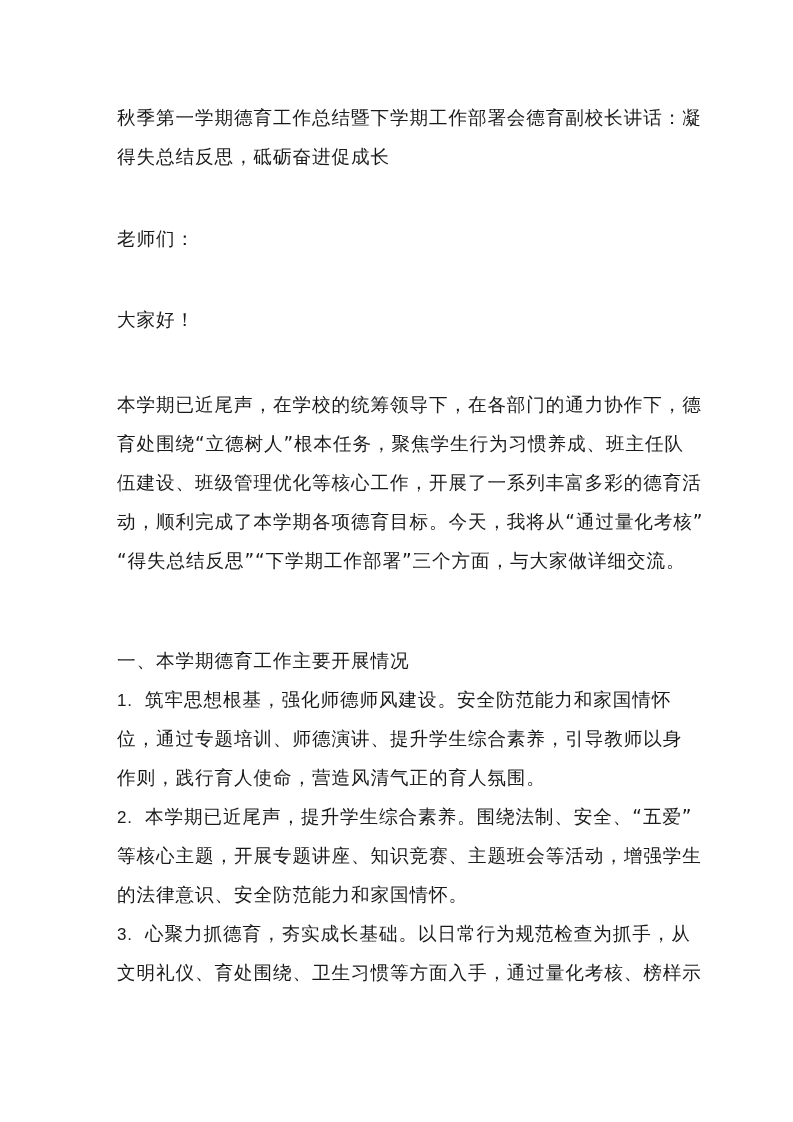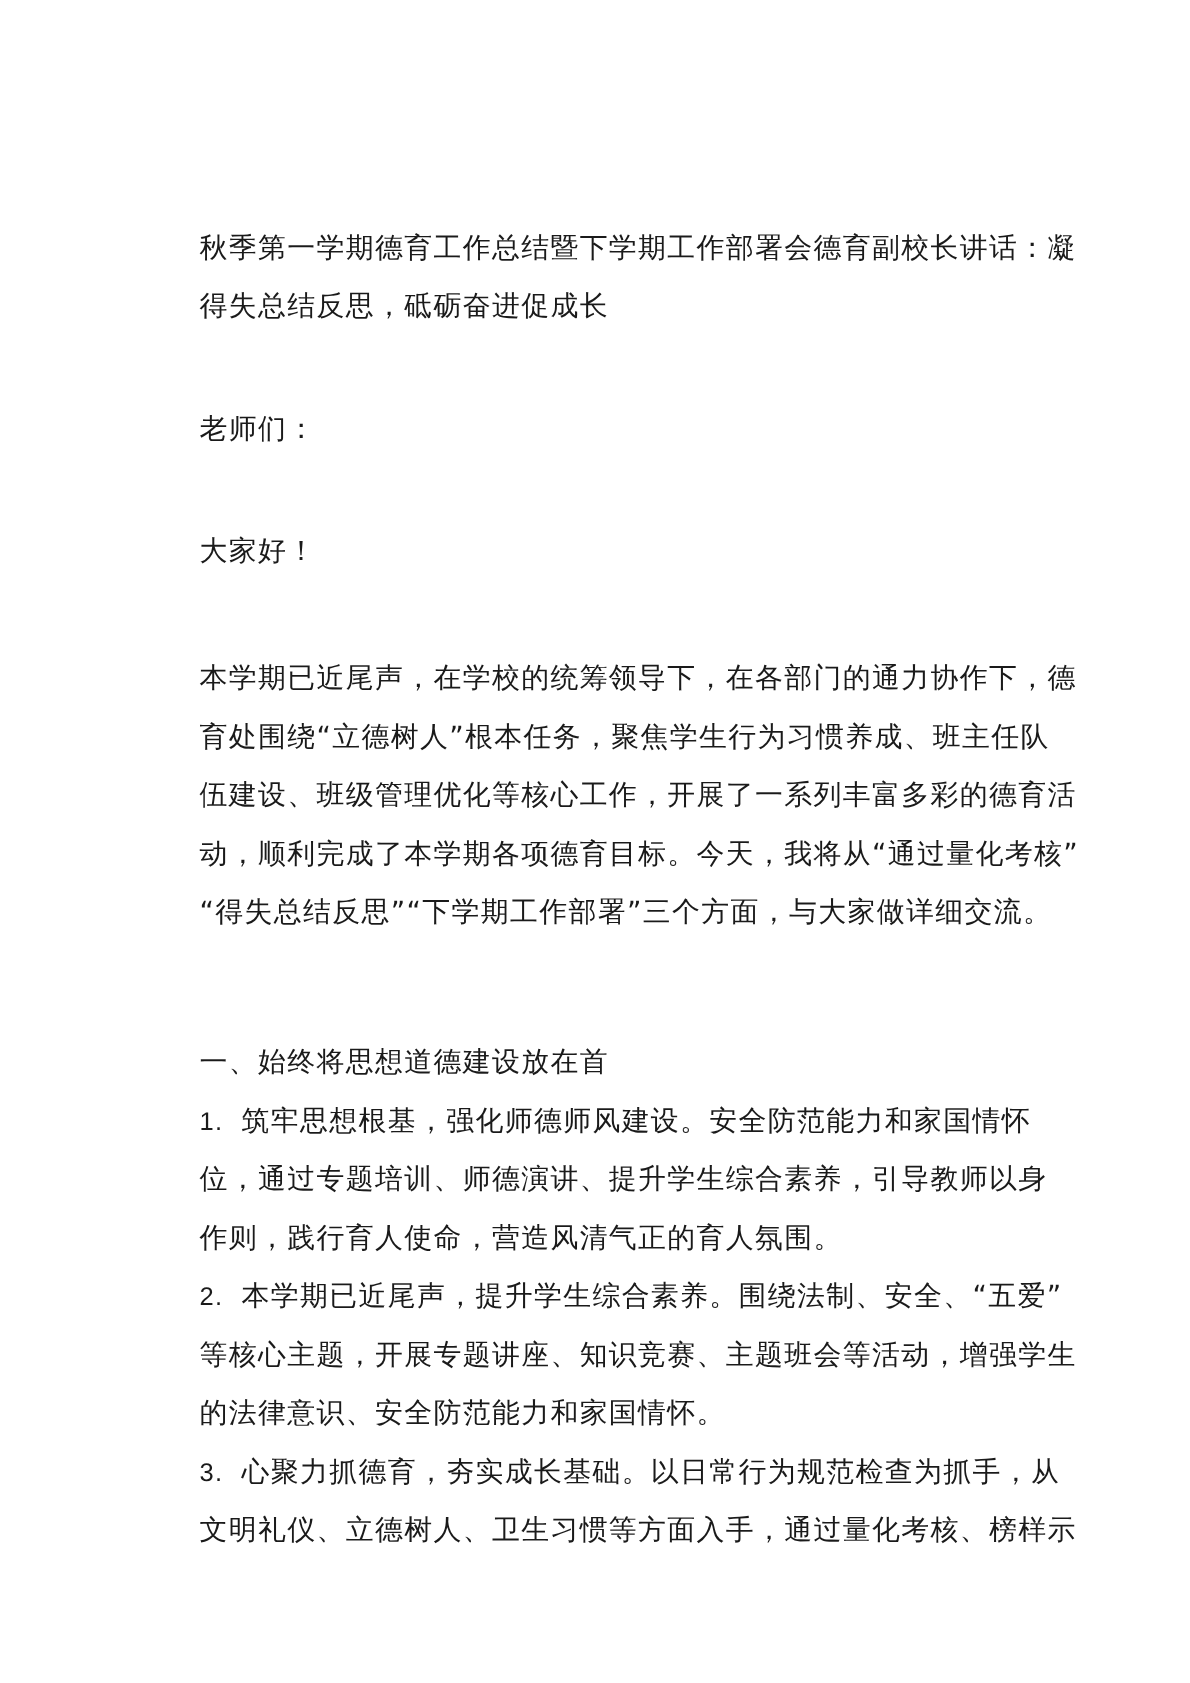--- a/index.html
+++ b/index.html
@@ -1,49 +1,49 @@
 <!DOCTYPE html>
 <html><head>
 <meta charset="utf-8">
 <style>
   html, body { margin: 0; padding: 0; background: #ffffff; }
   body { width: 793px; height: 1122px; position: relative; overflow: hidden;
          font-family: "DejaVu Sans", "Liberation Sans", sans-serif; color: #1a1a1a; }
   .page { position: absolute; left: 117px; top: 0; width: 570px; }
-  .line { position: absolute; left: 16px; white-space: nowrap; font-size: 18.6px; line-height: 22px;
-          letter-spacing: 0.9px; margin-top: 48px; }
+  .line { position: absolute; left: 0; white-space: nowrap; font-size: 18.6px; line-height: 22px;
+          letter-spacing: 0.9px; }
   .num { display: inline-block; width: 28px; font-family: "Liberation Sans", sans-serif; font-size: 17px; }
 </style>
 </head>
 <body>
 
 <div class="page">
   <div class="line" style="top:107px">秋季第一学期德育工作总结暨下学期工作部署会德育副校长讲话：凝</div>
   <div class="line" style="top:146px">得失总结反思，砥砺奋进促成长</div>
 
   <div class="line" style="top:228px">老师们：</div>
   <div class="line" style="top:309px">大家好！</div>
 
   <div class="line" style="top:394px">本学期已近尾声，在学校的统筹领导下，在各部门的通力协作下，德</div>
   <div class="line" style="top:433px">育处围绕“立德树人”根本任务，聚焦学生行为习惯养成、班主任队</div>
   <div class="line" style="top:472px">伍建设、班级管理优化等核心工作，开展了一系列丰富多彩的德育活</div>
   <div class="line" style="top:511px">动，顺利完成了本学期各项德育目标。今天，我将从“通过量化考核”</div>
   <div class="line" style="top:550px">“得失总结反思”“下学期工作部署”三个方面，与大家做详细交流。</div>
 
-  <div class="line" style="top:650px">一、始终将思想道德建设放在首</div>
+  <div class="line" style="top:650px">一、本学期德育工作主要开展情况</div>
 
   <div class="line" style="top:689px">
     <span class="num">1.</span><span>筑牢思想根基，强化师德师风建设。安全防范能力和家国情怀</span>
   </div>
   <div class="line" style="top:728px">位，通过专题培训、师德演讲、提升学生综合素养，引导教师以身</div>
   <div class="line" style="top:767px">作则，践行育人使命，营造风清气正的育人氛围。</div>
 
   <div class="line" style="top:806px">
     <span class="num">2.</span><span>本学期已近尾声，提升学生综合素养。围绕法制、安全、“五爱”</span>
   </div>
   <div class="line" style="top:845px">等核心主题，开展专题讲座、知识竞赛、主题班会等活动，增强学生</div>
   <div class="line" style="top:884px">的法律意识、安全防范能力和家国情怀。</div>
 
   <div class="line" style="top:923px">
     <span class="num">3.</span><span>心聚力抓德育，夯实成长基础。以日常行为规范检查为抓手，从</span>
   </div>
-  <div class="line" style="top:962px">文明礼仪、立德树人、卫生习惯等方面入手，通过量化考核、榜样示</div>
+  <div class="line" style="top:962px">文明礼仪、育处围绕、卫生习惯等方面入手，通过量化考核、榜样示</div>
 </div>
 
 </body></html>

